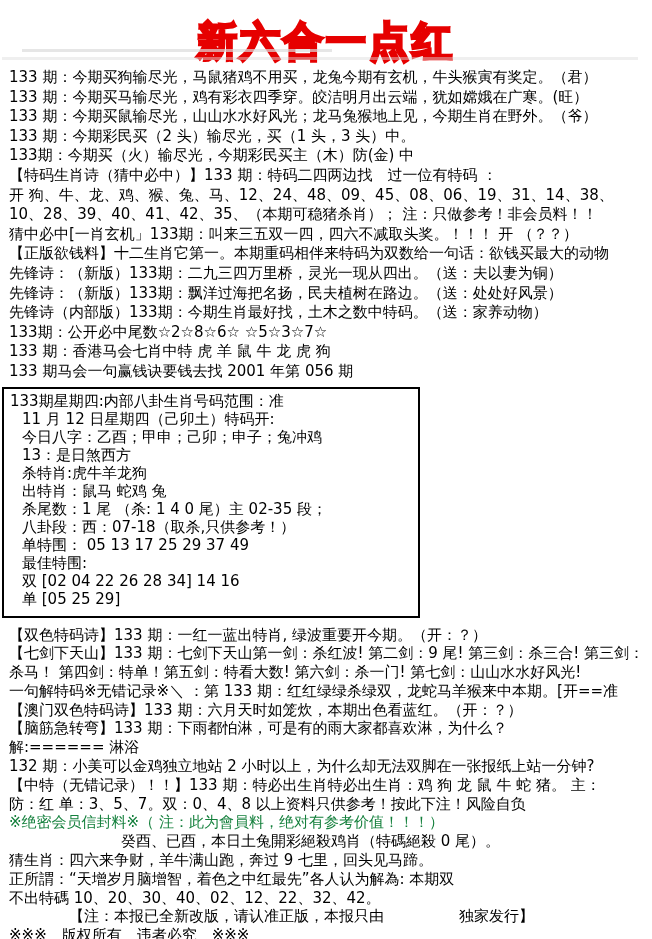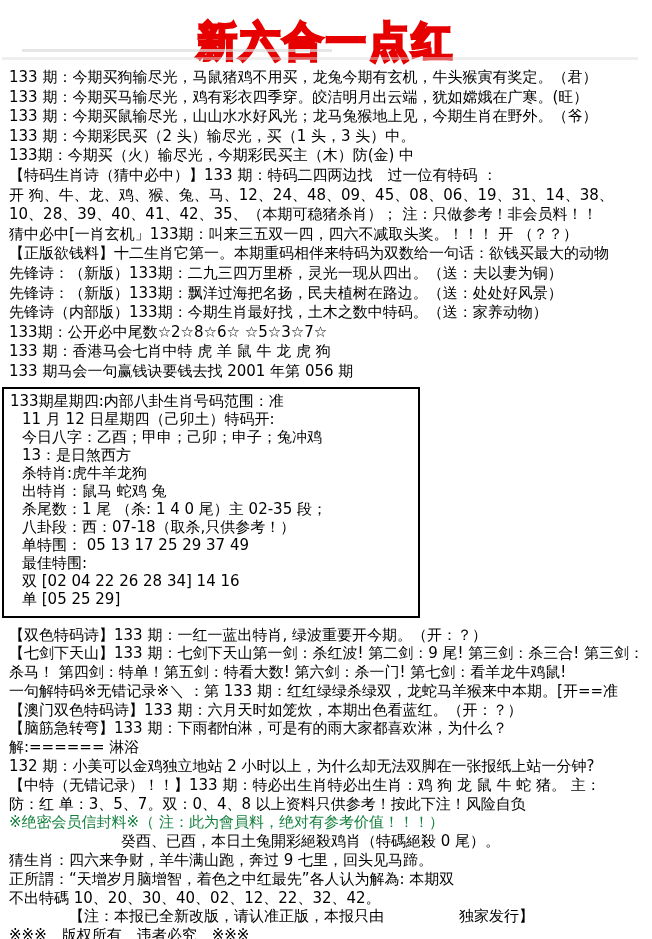--- a/index.html
+++ b/index.html
@@ -76,21 +76,21 @@
       <div class="line ind">单特围：  05 13 17 25 29 37 49</div>
       <div class="line ind">最佳特围:</div>
       <div class="line ind">双 [02 04 22 26 28 34] 14 16</div>
       <div class="line ind">单 [05 25 29]</div>
     </div>
 
   <div class="lines lines-b">
 
   <div class="line">【双色特码诗】133 期：一红一蓝出特肖, 绿波重要开今期。（开：？）</div>
       <div class="line">【七剑下天山】133 期：七剑下天山第一剑：杀红波! 第二剑：9 尾! 第三剑：杀三合! 第三剑：</div>
-      <div class="line">杀马！ 第四剑：特单！第五剑：特看大数! 第六剑：杀一门! 第七剑：看羊龙牛鸡鼠!</div>
+      <div class="line">杀马！ 第四剑：特单！第五剑：特看大数! 第六剑：杀一门! 第七剑：山山水水好风光!</div>
       <div class="line">一句解特码※无错记录※＼ ：第 133 期：红红绿绿杀绿双，龙蛇马羊猴来中本期。[开==准</div>
       <div class="line">【澳门双色特码诗】133 期：六月天时如笼炊，本期出色看蓝红。（开：？）</div>
       <div class="line">【脑筋急转弯】133 期：下雨都怕淋，可是有的雨大家都喜欢淋，为什么？</div>
       <div class="line center">解:====== 淋浴</div>
       <div class="line">132 期：小美可以金鸡独立地站 2 小时以上，为什么却无法双脚在一张报纸上站一分钟?</div>
       <div class="line">【中特（无错记录）！！】133 期：特必出生肖特必出生肖：鸡 狗 龙 鼠 牛 蛇 猪。 主：</div>
       <div class="line">防：红 单：3、5、7。双：0、4、8 以上资料只供参考！按此下注！风险自负</div>
       <div class="line blue">※绝密会员信封料※（ 注：此为會員料，绝对有参考价值！！！）</div>
       <div class="line indent-lg">癸酉、已酉，本日土兔開彩絕殺鸡肖（特碼絕殺 0 尾）。</div>
       <div class="line">猜生肖：四六来争财，羊牛满山跑，奔过 9 七里，回头见马蹄。</div>

